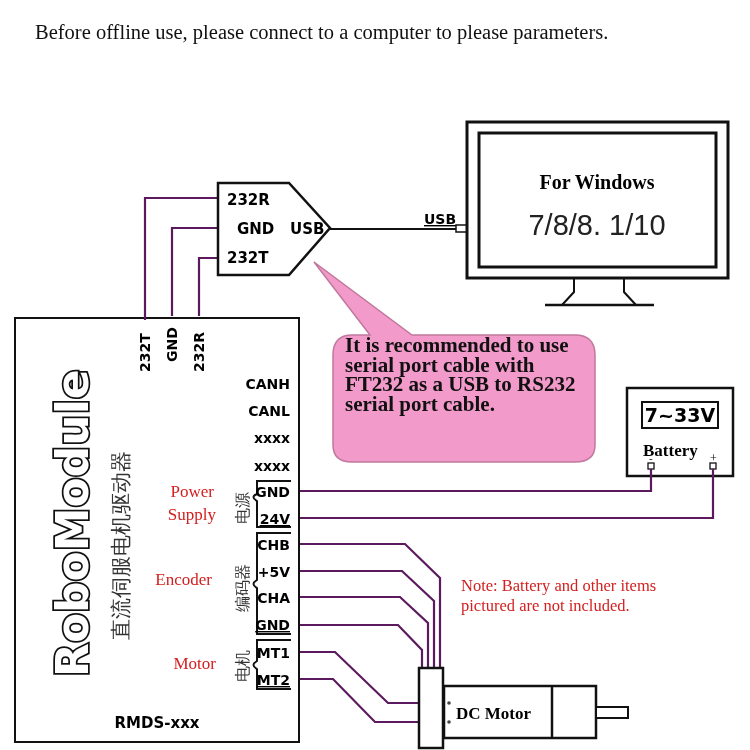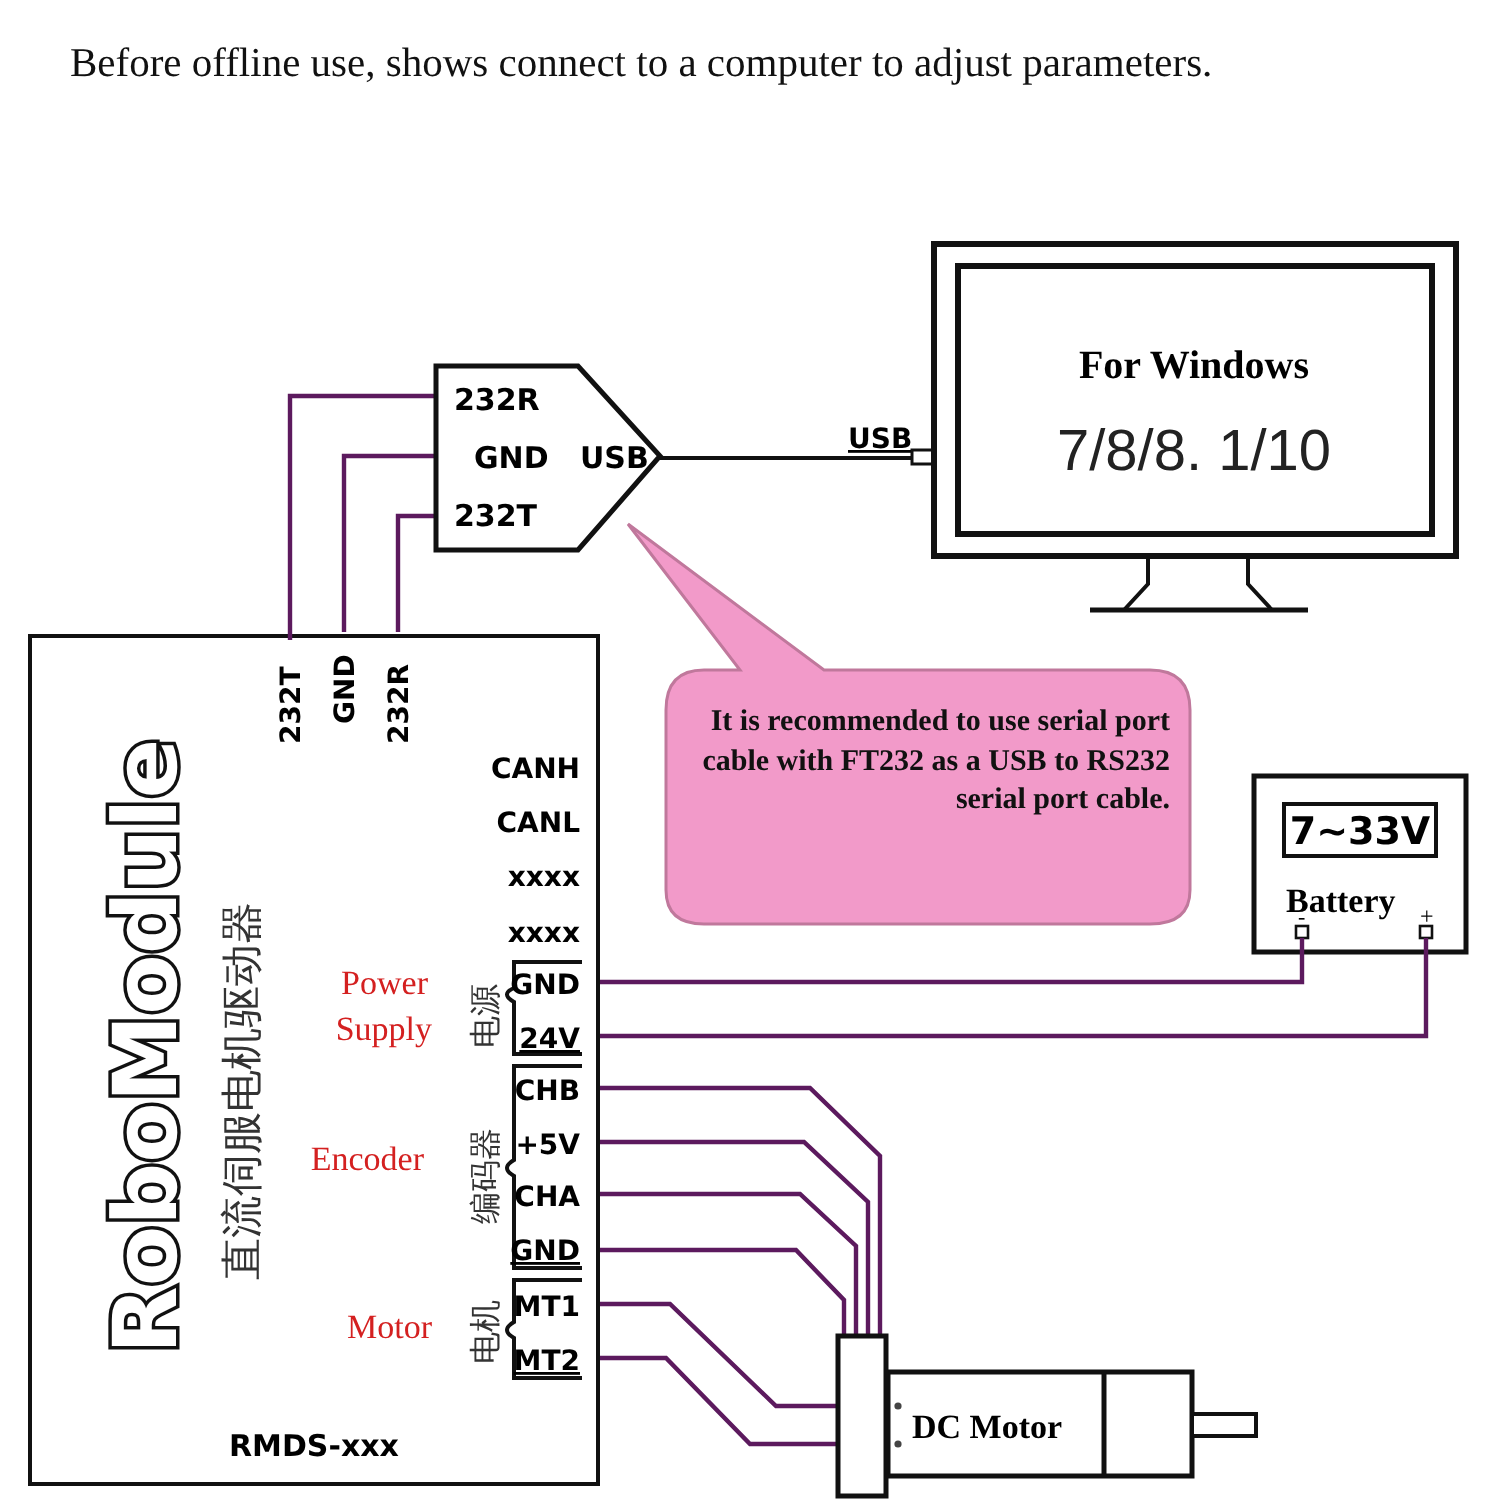--- a/index.html
+++ b/index.html
@@ -4,28 +4,28 @@
 <style>
   html, body { margin:0; padding:0; background:#ffffff; }
   body { width:750px; height:750px; overflow:hidden; position:relative; }
   .intro { position:absolute; left:35px; top:20px; font-family:"Liberation Serif", serif; font-size:20.5px; line-height:25px; color:#111; }
   svg { position:absolute; left:0; top:0; }
   .sans { font-family:"DejaVu Sans", sans-serif; font-weight:bold; }
   .serif { font-family:"Liberation Serif", serif; }
   .wire { stroke:#5c1a5e; stroke-width:2.2; fill:none; }
   .blk { stroke:#111; stroke-width:2.5; fill:#fff; }
   .thin { stroke:#111; stroke-width:2; fill:none; }
-  .bubble-text { position:absolute; left:345px; top:352px; width:240px; font-family:"Liberation Serif", serif; font-weight:bold; font-size:15px; line-height:19.5px; color:#111;text-align:right; }
+  .bubble-text { position:absolute; left:345px; top:336px; width:240px; font-family:"Liberation Serif", serif; font-weight:bold; font-size:21px; line-height:19.5px; color:#111; }
   .note { position:absolute; left:461px; top:576px; font-family:"Liberation Serif", serif; font-size:16.5px; line-height:20px; color:#d42020; }
 </style>
 </head>
 <body>
 
 <div class="intro">
-  <div>Before offline use, shows connect to a computer to adjust parameters.</div>
+  <div>Before offline use, please connect to a computer to please parameters.</div>
 </div>
 
 <svg width="750" height="750" viewBox="0 0 750 750">
 
   <g>
     <polyline class="wire" points="218,198 145,198 145,316"></polyline>
     <polyline class="wire" points="218,228 172,228 172,316"></polyline>
     <polyline class="wire" points="218,258 199,258 199,316"></polyline>
   </g>
 
@@ -131,13 +131,15 @@
       <text class="serif" x="216" y="669" font-size="17" fill="#d42020" text-anchor="end">Motor</text>
     </g>
 
     <text class="sans" x="157" y="728" font-size="15" text-anchor="middle">RMDS-xxx</text>
   </g>
 </svg>
 
 <div class="bubble-text">It is recommended to use serial port cable with FT232 as a USB to RS232 serial port cable.</div>
 
 <div class="note">
+  <div>Note: Battery and other items</div>
+  <div>pictured are not included.</div>
 </div>
 
 </body></html>

